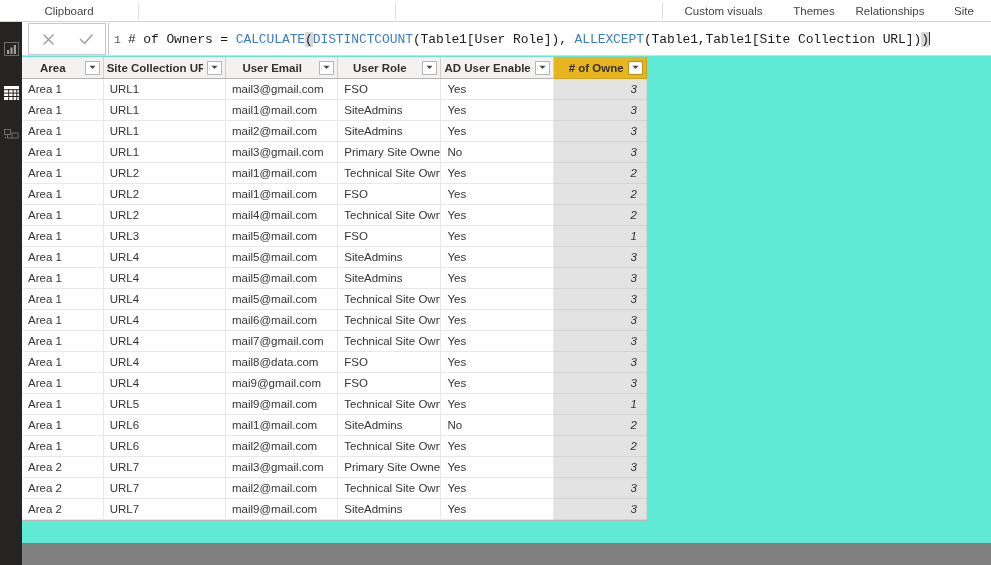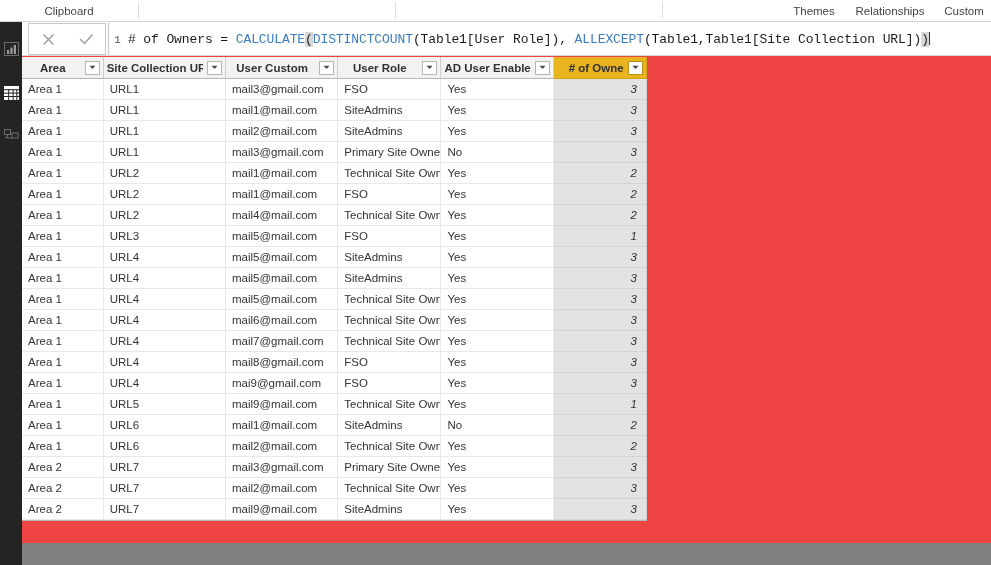--- a/index.html
+++ b/index.html
@@ -8,21 +8,21 @@
     width: 991px; height: 565px;
     overflow: hidden;
     background: #808080;
     font-family: "Liberation Sans", sans-serif;
   }
 
   #app {
     position: relative;
     width: 991px;
     height: 543px;
-    background: #ef4444;
+    background: #5eead4;
   }
 
   
   .ribbon {
     position: absolute;
     left: 0; top: 0;
     width: 991px; height: 22px;
     background: #ffffff;
     border-bottom: 1px solid #d4d4d4;
   }
@@ -220,23 +220,24 @@
   .col-owners      { width: 93px; }
 </style>
 </head>
 <body>
 
 <div id="app">
 
   <div class="ribbon">
     <div class="ribbon-groups" id="ribbon-groups">
         <div class="rib-group" style="left: 0px; width: 138px;">Clipboard</div>
+        <div class="rib-group" style="left: 663px; width: 121px;">Custom visuals</div>
         <div class="rib-group" style="left: 785px; width: 58px;">Themes</div>
         <div class="rib-group" style="left: 844px; width: 92px;">Relationships</div>
-        <div class="rib-group" style="left: 937px; width: 54px;">Custom</div>
+        <div class="rib-group" style="left: 937px; width: 54px;">Site</div>
         <div class="rib-sep" style="left: 138px;"></div>
         <div class="rib-sep" style="left: 395px;"></div>
         <div class="rib-sep" style="left: 662px;"></div>
       </div>
   </div>
 
   <div class="rail">
     <div class="rail-btn" style="top:14px">
       <svg width="15" height="14" viewBox="0 0 15 14" aria-hidden="true">
         <rect x="0.5" y="0.5" width="14" height="13" fill="none" stroke="#6d6c6b" stroke-width="1"></rect>
@@ -314,21 +315,21 @@
                 <span class="th-label">Site Collection URL</span>
                 <span class="th-caret">
                   <svg width="7" height="5" viewBox="0 0 7 5" aria-hidden="true">
                     <path d="M0.5 0.8 L3.5 4 L6.5 0.8 Z" fill="#4a4a4a"></path>
                   </svg>
                 </span>
               </div>
             </th>
             <th>
               <div class="th-inner">
-                <span class="th-label">User Custom</span>
+                <span class="th-label">User Email</span>
                 <span class="th-caret">
                   <svg width="7" height="5" viewBox="0 0 7 5" aria-hidden="true">
                     <path d="M0.5 0.8 L3.5 4 L6.5 0.8 Z" fill="#4a4a4a"></path>
                   </svg>
                 </span>
               </div>
             </th>
             <th>
               <div class="th-inner">
                 <span class="th-label">User Role</span>
@@ -462,21 +463,21 @@
             <td>Area 1</td>
             <td>URL4</td>
             <td>mail7@gmail.com</td>
             <td>Technical Site Owners</td>
             <td>Yes</td>
             <td class="num">3</td>
           </tr>
           <tr>
             <td>Area 1</td>
             <td>URL4</td>
-            <td>mail8@gmail.com</td>
+            <td>mail8@data.com</td>
             <td>FSO</td>
             <td>Yes</td>
             <td class="num">3</td>
           </tr>
           <tr>
             <td>Area 1</td>
             <td>URL4</td>
             <td>mai9@gmail.com</td>
             <td>FSO</td>
             <td>Yes</td>

